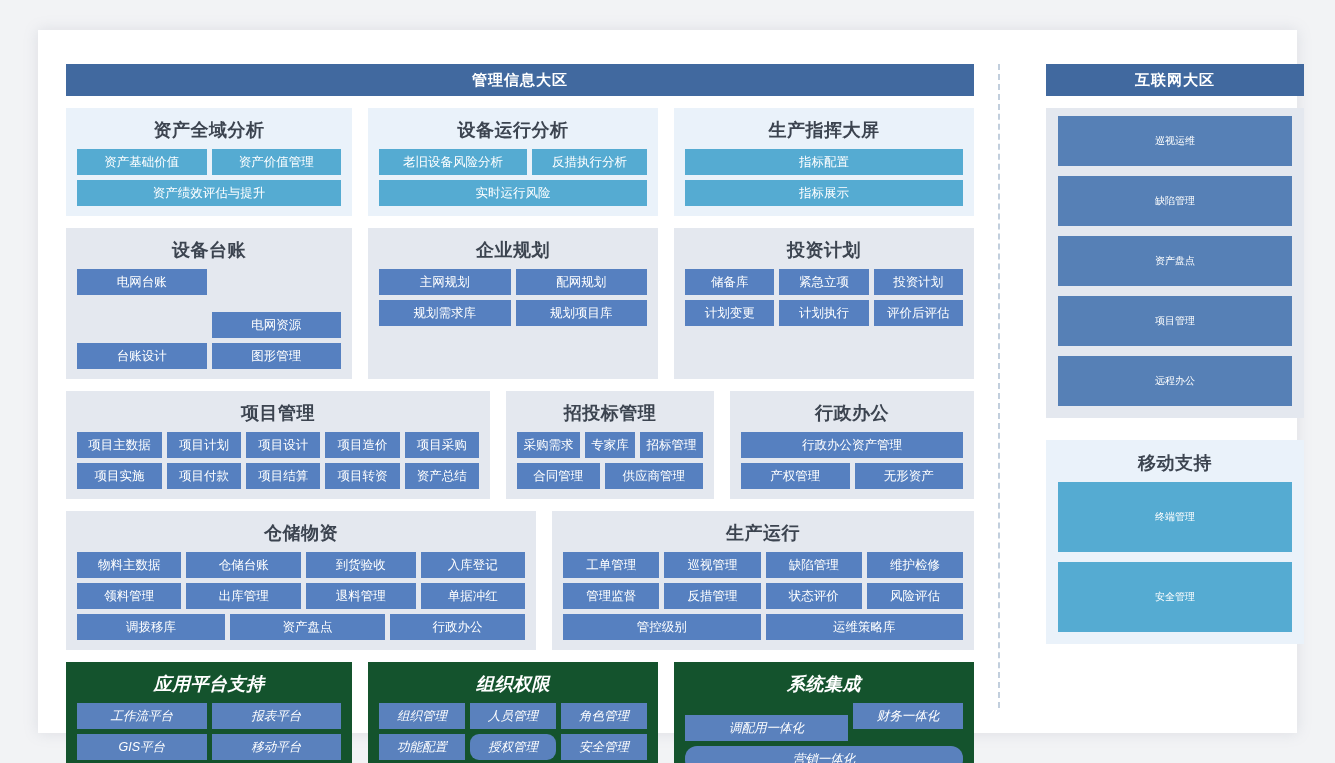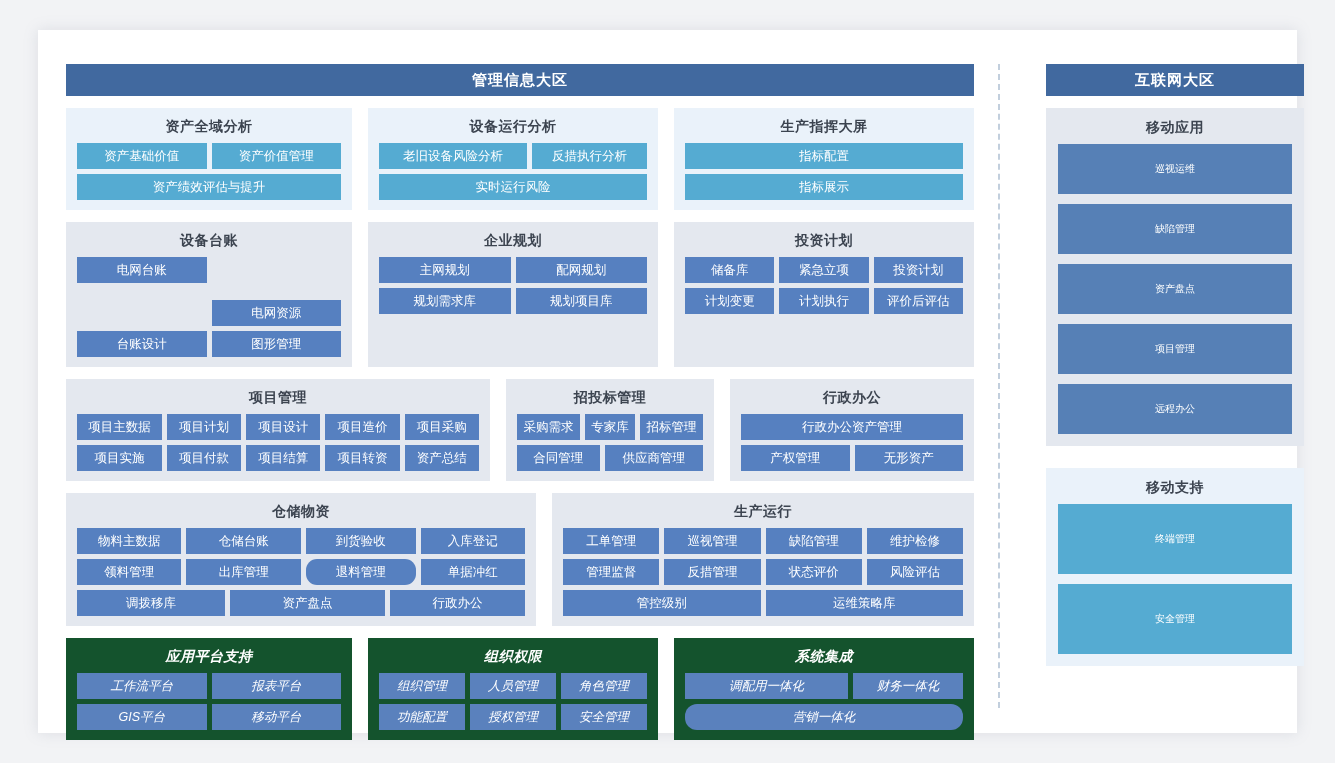--- a/index.html
+++ b/index.html
@@ -46,21 +46,21 @@
   .panel{
     background:#eaf2fa;
     padding:7px 11px 10px 11px;
     box-sizing:border-box;
   }
   .panel.gray{background:#e4e8ef;}
   .panel.dark{background:#14532d;font-style:italic;}
 
   .panel-title{
     text-align:center;
-    font-size:14px;font-weight:bold;
+    font-size:18px;font-weight:bold;
     color:#3c4450;
     padding:3px 0 7px 0;
     letter-spacing:.5px;
   }
   .panel.dark .panel-title{color:#ffffff;}
 
   .btn-row{display:flex;margin-bottom:5px;}
   .btn-row:last-child{margin-bottom:0;}
   .btn-row .btn + .btn{margin-left:5px;}
 
@@ -216,21 +216,21 @@
               <div class="panel-title">仓储物资</div>
               <div class="btn-row">
                 <div class="btn blue" style="flex-grow: 1;">物料主数据</div>
                 <div class="btn blue" style="flex-grow: 1.1;">仓储台账</div>
                 <div class="btn blue" style="flex-grow: 1.05;">到货验收</div>
                 <div class="btn blue" style="flex-grow: 1;">入库登记</div>
               </div>
               <div class="btn-row">
                 <div class="btn blue" style="flex-grow: 1;">领料管理</div>
                 <div class="btn blue" style="flex-grow: 1.1;">出库管理</div>
-                <div class="btn blue" style="flex-grow: 1.05; border-radius: 11px;">退料管理</div>
+                <div class="btn blue" style="flex-grow: 1.05;">退料管理</div>
                 <div class="btn blue" style="flex-grow: 1;">单据冲红</div>
               </div>
               <div class="btn-row">
                 <div class="btn blue" style="flex-grow: 1.1;">调拨移库</div>
                 <div class="btn blue" style="flex-grow: 1.15;">资产盘点</div>
                 <div class="btn blue" style="flex-grow: 1;">行政办公</div>
               </div>
             </div>
             <div class="panel gray" style="width: 422px; flex: 0 0 422px;">
               <div class="panel-title">生产运行</div>
@@ -266,45 +266,44 @@
             </div>
             <div class="panel dark" style="width: 290px; flex: 0 0 290px;">
               <div class="panel-title">组织权限</div>
               <div class="btn-row">
                 <div class="btn softblue" style="flex-grow: 1;">组织管理</div>
                 <div class="btn softblue" style="flex-grow: 1;">人员管理</div>
                 <div class="btn softblue" style="flex-grow: 1;">角色管理</div>
               </div>
               <div class="btn-row">
                 <div class="btn softblue" style="flex-grow: 1;">功能配置</div>
-                <div class="btn softblue" style="flex-grow: 1;">授权管理</div>
+                <div class="btn softblue" style="flex-grow: 1; border-radius: 9px;">授权管理</div>
                 <div class="btn softblue" style="flex-grow: 1;">安全管理</div>
               </div>
             </div>
             <div class="panel dark" style="width: 300px; flex: 0 0 300px;">
               <div class="panel-title">系统集成</div>
               <div class="btn-row">
-                <div class="btn softblue" style="flex-grow: 1.5;">调配用一体化</div>
+                <div class="btn softblue" style="flex-grow: 1.5; margin-top: 12px;">调配用一体化</div>
                 <div class="btn softblue" style="flex-grow: 1;">财务一体化</div>
               </div>
               <div class="btn-row">
                 <div class="btn softblue" style="flex-grow: 1; border-radius: 12px;">营销一体化</div>
               </div>
             </div>
           </div>
         </div>
     </div>
 
     <div class="divider"></div>
 
     <div class="zone-right">
       <div class="zone-header">互联网大区</div>
       <div id="right-groups">
           <div class="panel gray" style="margin-top: 12px;">
-            <div class="panel-title">移动应用</div>
             <div class="tall-btn blue">巡视运维</div>
             <div class="tall-btn blue">缺陷管理</div>
             <div class="tall-btn blue">资产盘点</div>
             <div class="tall-btn blue">项目管理</div>
             <div class="tall-btn blue">远程办公</div>
           </div>
           <div class="spacer"></div>
           <div class="panel" style="margin-top: 0px;">
             <div class="panel-title">移动支持</div>
             <div class="tall-btn cyan big">终端管理</div>

